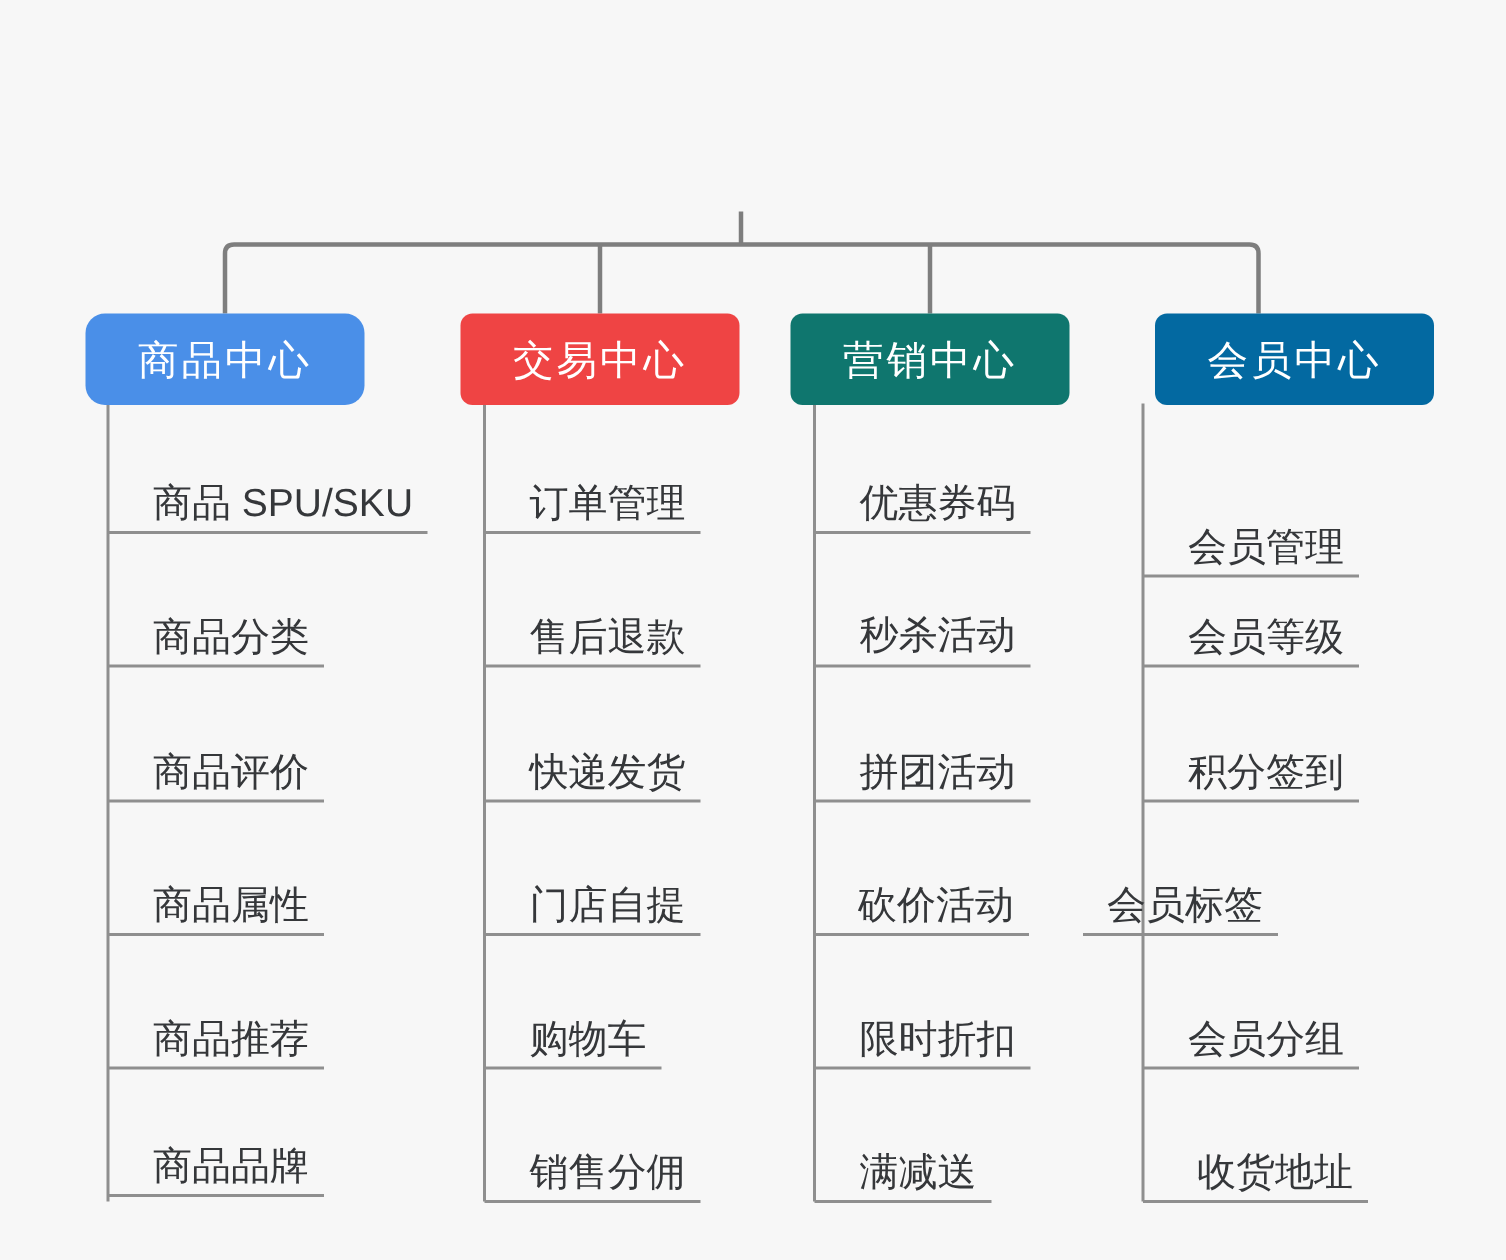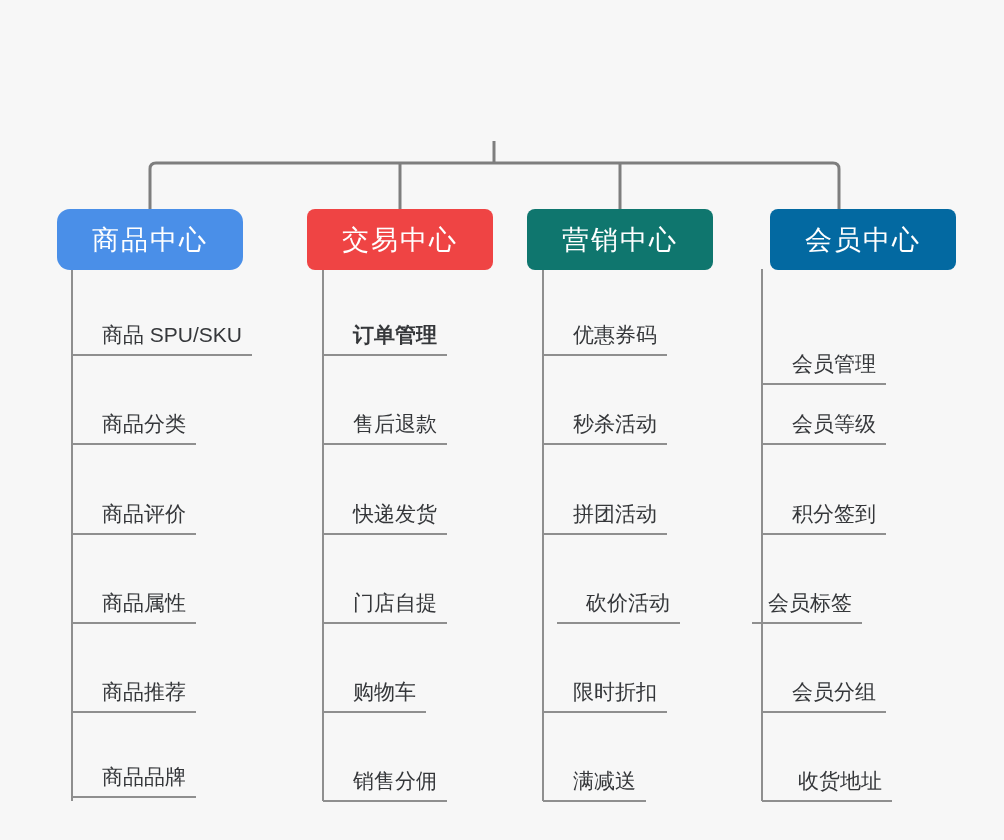--- a/index.html
+++ b/index.html
@@ -57,21 +57,21 @@
     font-size: 27px;
     font-weight: 500;
     letter-spacing: 2px;
     cursor: pointer;
     white-space: nowrap;
   }
   .child-node {
     position: absolute;
     display: inline-block;
     padding: 0 10px 5px 30px;
-    font-size: 21px;
+    font-size: 26px;
     line-height: 28px;
     color: #35373a;
     border-bottom: 2px solid #8f8f8f;
     white-space: nowrap;
     cursor: pointer;
   }
 </style>
 </head>
 <body>
 
@@ -91,35 +91,35 @@
 
   <div id="branch-container">
       <div class="branch-node" style="left: 57px; top: 209px; background: rgb(74, 143, 232); border-radius: 13px;">商品中心</div>
       <div class="child-node" style="left: 72px; top: 321px; border-bottom-color: rgb(143, 143, 143);">商品 SPU/SKU</div>
       <div class="child-node" style="left: 72px; top: 410px; border-bottom-color: rgb(143, 143, 143);">商品分类</div>
       <div class="child-node" style="left: 72px; top: 500px; border-bottom-color: rgb(143, 143, 143);">商品评价</div>
       <div class="child-node" style="left: 72px; top: 589px; border-bottom-color: rgb(143, 143, 143);">商品属性</div>
       <div class="child-node" style="left: 72px; top: 678px; border-bottom-color: rgb(143, 143, 143);">商品推荐</div>
       <div class="child-node" style="left: 72px; top: 763px; border-bottom-color: rgb(143, 143, 143);">商品品牌</div>
       <div class="branch-node" style="left: 307px; top: 209px; background: #ef4444;">交易中心</div>
-      <div class="child-node" style="left: 323px; top: 321px; border-bottom-color: rgb(143, 143, 143); font-weight: bold;">订单管理</div>
+      <div class="child-node" style="left: 323px; top: 321px; border-bottom-color: rgb(143, 143, 143);">订单管理</div>
       <div class="child-node" style="left: 323px; top: 410px; border-bottom-color: rgb(143, 143, 143);">售后退款</div>
       <div class="child-node" style="left: 323px; top: 500px; border-bottom-color: rgb(143, 143, 143);">快递发货</div>
       <div class="child-node" style="left: 323px; top: 589px; border-bottom-color: rgb(143, 143, 143);">门店自提</div>
       <div class="child-node" style="left: 323px; top: 678px; border-bottom-color: rgb(143, 143, 143);">购物车</div>
       <div class="child-node" style="left: 323px; top: 767px; border-bottom-color: rgb(143, 143, 143);">销售分佣</div>
       <div class="branch-node" style="left: 527px; top: 209px; background: #0f766e;">营销中心</div>
       <div class="child-node" style="left: 543px; top: 321px; border-bottom-color: rgb(143, 143, 143);">优惠券码</div>
-      <div class="child-node" style="left: 543px; top: 410px; border-bottom-color: rgb(143, 143, 143);">秒杀活动</div>
+      <div class="child-node" style="left: 543px; top: 410px; border-bottom-color: rgb(143, 143, 143); font-family: Liberation Serif, serif;">秒杀活动</div>
       <div class="child-node" style="left: 543px; top: 500px; border-bottom-color: rgb(143, 143, 143);">拼团活动</div>
-      <div class="child-node" style="left: 557px; top: 589px; border-bottom-color: rgb(143, 143, 143); padding-left: 29px;">砍价活动</div>
+      <div class="child-node" style="left: 543px; top: 589px; border-bottom-color: rgb(143, 143, 143); padding-left: 29px;">砍价活动</div>
       <div class="child-node" style="left: 543px; top: 678px; border-bottom-color: rgb(143, 143, 143);">限时折扣</div>
       <div class="child-node" style="left: 543px; top: 767px; border-bottom-color: rgb(143, 143, 143);">满减送</div>
       <div class="branch-node" style="left: 746px; top: 209px; background: #0369a1; margin-left: 24px;">会员中心</div>
       <div class="child-node" style="left: 762px; top: 321px; border-bottom-color: rgb(143, 143, 143); margin-top: 29px;">会员管理</div>
       <div class="child-node" style="left: 762px; top: 410px; border-bottom-color: rgb(143, 143, 143);">会员等级</div>
       <div class="child-node" style="left: 762px; top: 500px; border-bottom-color: rgb(143, 143, 143);">积分签到</div>
-      <div class="child-node" style="left: 752px; top: 589px; border-bottom-color: rgb(143, 143, 143); padding-left: 16px;">会员标签</div>
+      <div class="child-node" style="left: 722px; top: 589px; border-bottom-color: rgb(143, 143, 143); padding-left: 16px;">会员标签</div>
       <div class="child-node" style="left: 762px; top: 678px; border-bottom-color: rgb(143, 143, 143);">会员分组</div>
       <div class="child-node" style="left: 762px; top: 767px; border-bottom-color: rgb(143, 143, 143); padding-left: 36px;">收货地址</div>
     </div>
 
 </div>
 
 </body></html>

